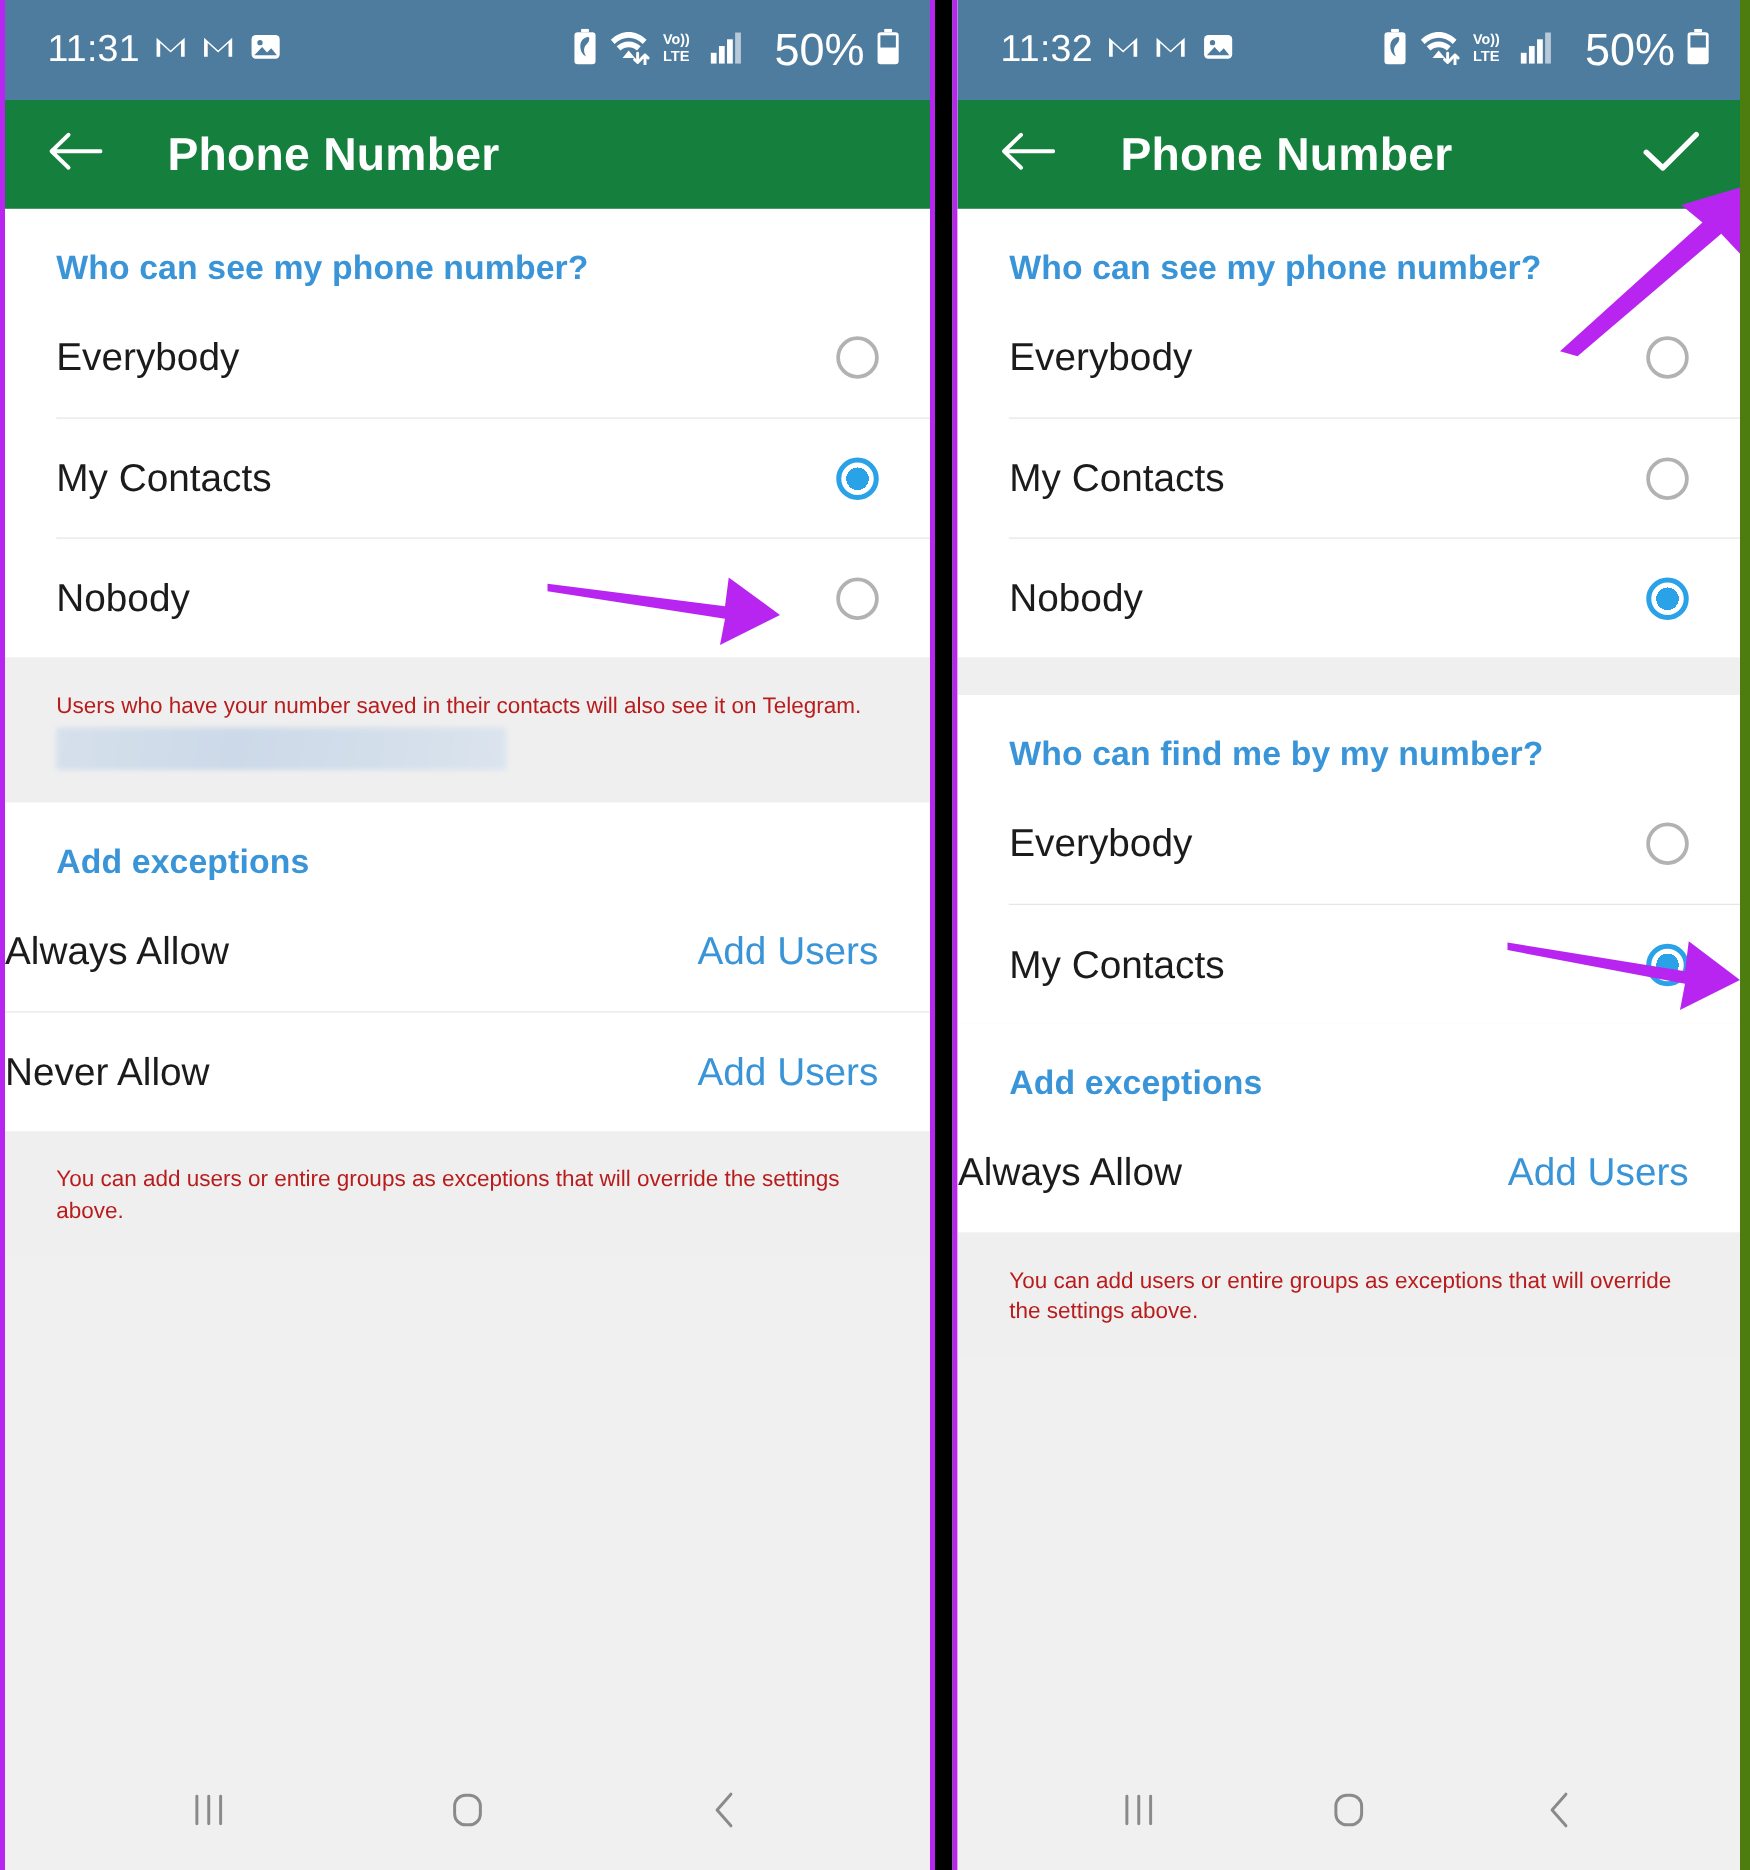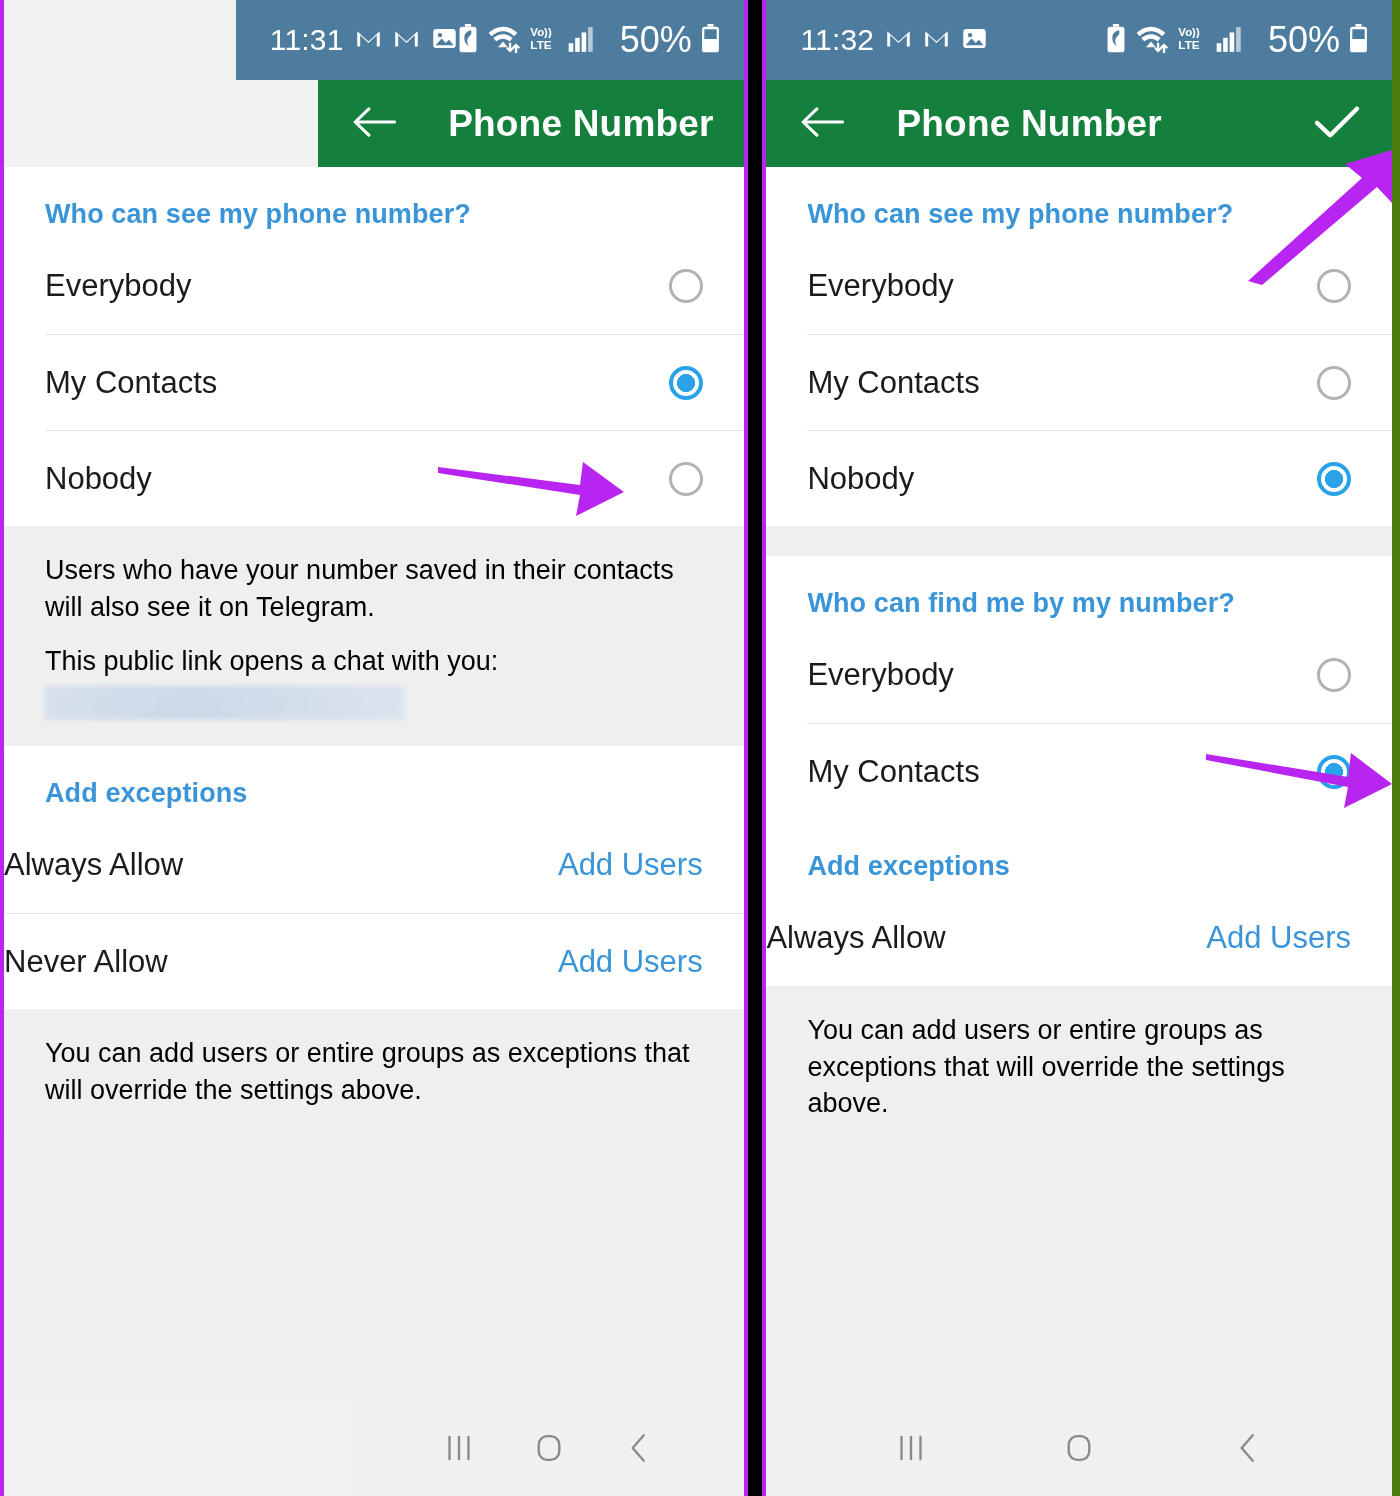--- a/index.html
+++ b/index.html
@@ -18,21 +18,21 @@
 
   
   .panel {
     position: relative;
     height: 1496px;
     background: #f1f1f1;
     overflow: hidden;
     display: flex;
     flex-direction: column;
   }
-  .panel-left  { width: 812px; border-left: 4px solid #b925f0; border-right: 4px solid #b925f0; align-items: flex-end; }
+  .panel-left  { width: 812px; border-left: 4px solid #b925f0; border-right: 4px solid #b925f0; }
   .gap         { width: 16px; background: #000000; }
   .panel-right { width: 692px; border-left: 4px solid #b925f0; border-right: 8px solid #4d7c0f; }
 
   
   .statusbar {
     height: 80px;
     background: #4e7c9e;
     color: #ffffff;
     display: flex;
     align-items: center;
@@ -96,22 +96,22 @@
   .radio.on {
     border-color: #2aa2e8;
     background:
       radial-gradient(circle, #2aa2e8 0 9px, #ffffff 9px 14px, transparent 14px);
     border-width: 4px;
   }
 
   .note {
     background: #efefef;
     padding: 26px 44px 26px 41px;
-    color: #000000;
-    font-size: 27px;
+    color: #b91c1c;
+    font-size: 18px;
     line-height: 1.36;
   }
   .note p + p { margin-top: 18px; }
   .blurred-link {
     margin-top: 6px;
     width: 360px; height: 34px;
     border-radius: 3px;
     background: linear-gradient(100deg,#d6e0ec 0%,#ccd9e8 40%,#d4dfeb 75%,#dbe4ee 100%);
     filter: blur(2px);
   }
@@ -244,21 +244,20 @@
             <span class="radio on"></span>
           </div>
           <div class="opt-row">
             <span class="opt-label">Nobody</span>
             <span class="radio"></span>
           </div>
         </div>
       </div>
       <div class="note">
         <p>Users who have your number saved in their contacts will also see it on Telegram.</p>
-        <p>This public link opens a chat with you:</p>
         <div class="blurred-link"></div>
       </div>
 
       <div class="card">
         <div class="section-header">Add exceptions</div>
         <div class="opt-list">
           <div class="kv-row first">
             <span class="kv-key">Always Allow</span>
             <span class="kv-action">Add Users</span>
           </div>

